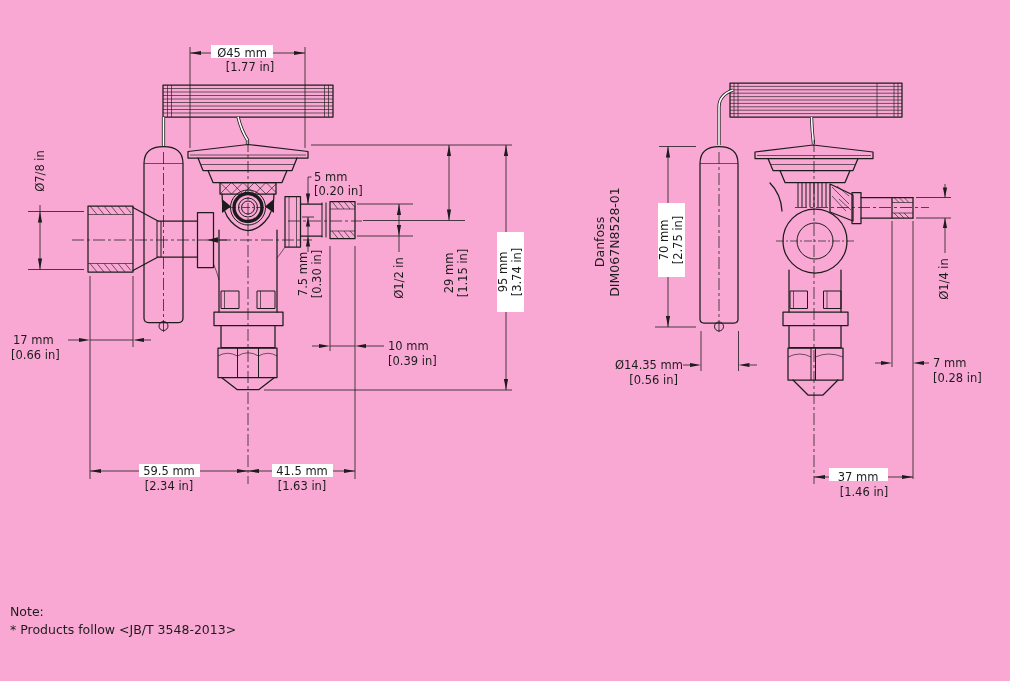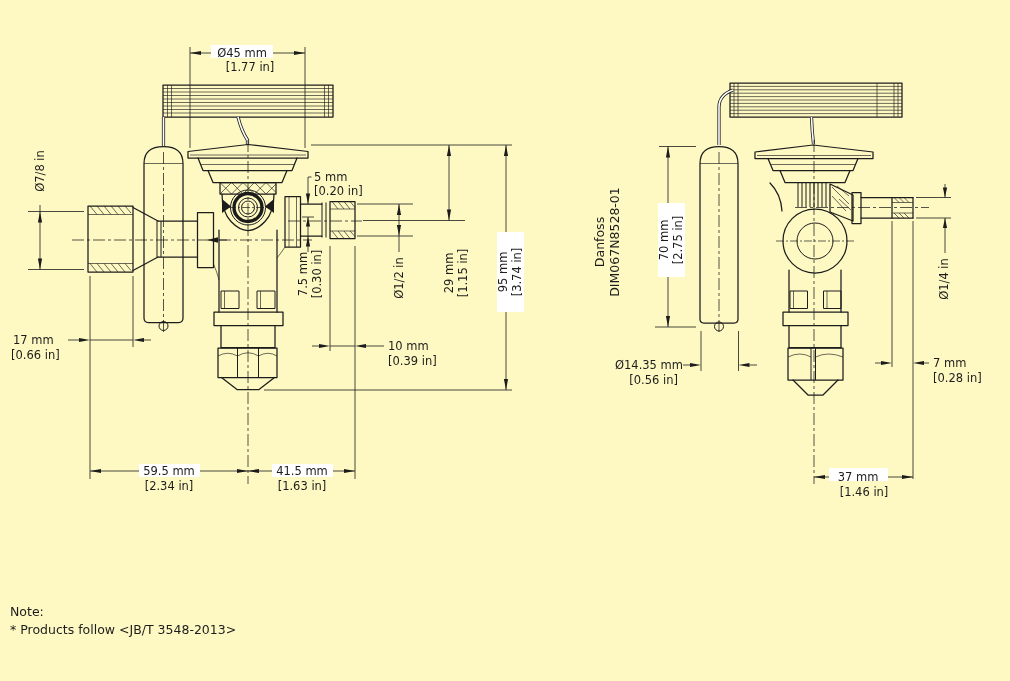--- a/index.html
+++ b/index.html
@@ -1,16 +1,16 @@
 <!DOCTYPE html>
 <html><head>
 <meta charset="utf-8">
 <style>
   html,body{margin:0;padding:0;background:#ffffff;}
-  .stage{position:relative;width:1010px;height:681px;background:#fef9c3;overflow:hidden;text-align:right;}
+  .stage{position:relative;width:1010px;height:681px;background:#f9a8d4;overflow:hidden;text-align:right;}
   svg{display:block;}
   
   .ol{fill:none;stroke:#1c1c1c;stroke-width:1.25;stroke-linejoin:round;stroke-linecap:round;}
   .md{fill:none;stroke:#1c1c1c;stroke-width:1;stroke-linejoin:round;}
   .tn{fill:none;stroke:#1c1c1c;stroke-width:0.65;}
   .dim{fill:none;stroke:#1c1c1c;stroke-width:0.8;}
   .cl{fill:none;stroke:#1c1c1c;stroke-width:0.75;stroke-dasharray:12 3 3 3;}
   .cl2{fill:none;stroke:#1c1c1c;stroke-width:0.7;stroke-dasharray:8 2 2 2;}
   .cap{fill:none;stroke:#1c1c1c;stroke-width:3.2;}
   .capw{fill:none;stroke:#ffffff;stroke-width:1.6;}

